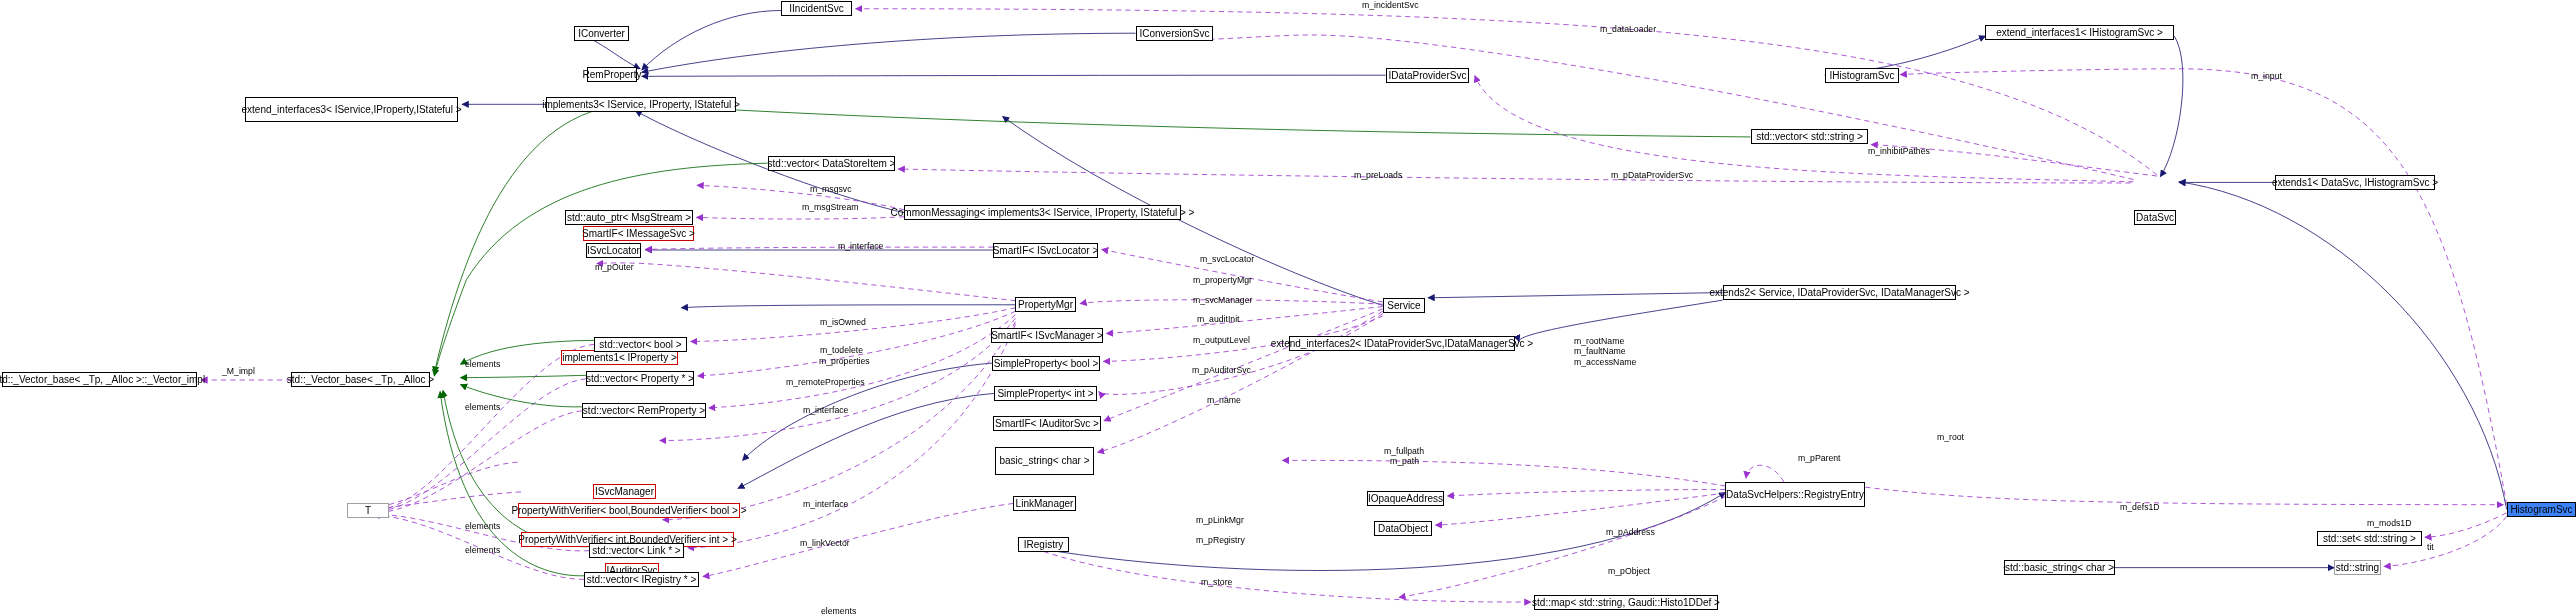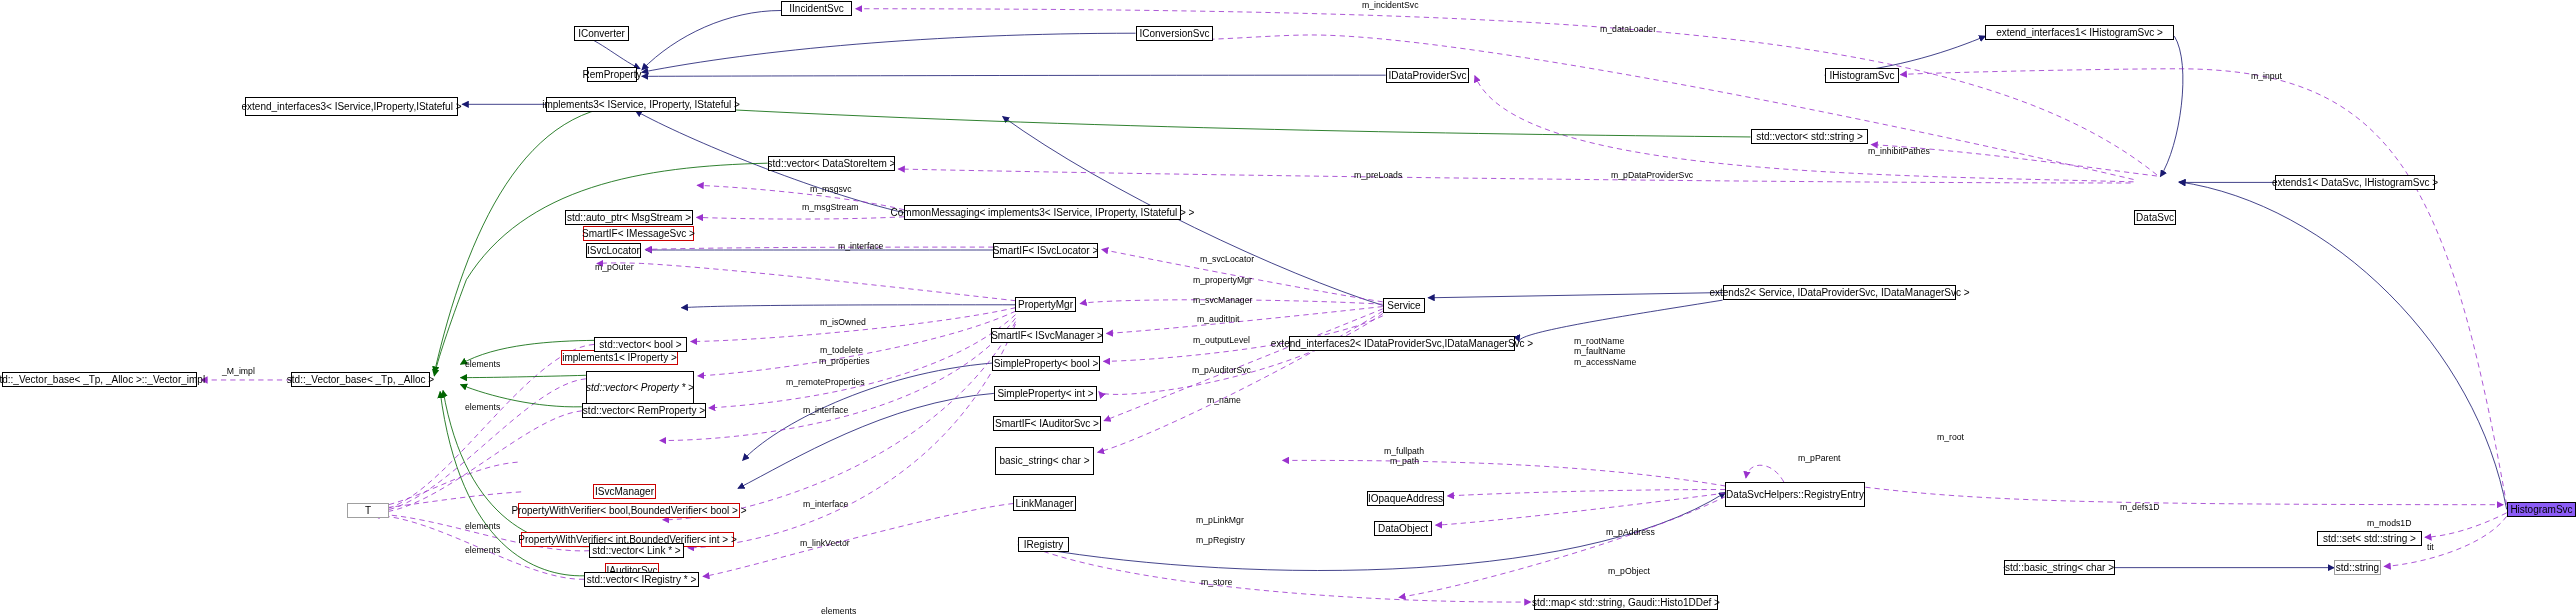--- a/index.html
+++ b/index.html
@@ -25,21 +25,21 @@
     line-height:1;
     display:flex;
     align-items:center;
     justify-content:center;
     white-space:nowrap;
     padding:0 20px;
     z-index:5;
   }
   .node.red{border-color:#cc0000;margin-top:48px;}
   .node.grey{border-color:#a0a0a0;}
-  .node.current{background:#8b5cf6;border-color:#000;}
+  .node.current{background:#3b82f6;border-color:#000;}
   .edge-label{
     position:absolute;
     font-size:8.7px;
     color:#000000;
     white-space:nowrap;
     background:transparent;
     z-index:4;
     line-height:1.05;
   }
 </style>
@@ -138,41 +138,41 @@
     </g>
   </svg>
 
 <div class="node" style="left: 781px; top: 1.2px; width: 71px; height: 15px;">IIncidentSvc</div>
     <div class="node" style="left: 574px; top: 26px; width: 55px; height: 15px;">IConverter</div>
     <div class="node" style="left: 1136px; top: 26px; width: 77px; height: 15px;">IConversionSvc</div>
     <div class="node" style="left: 1985px; top: 25px; width: 189px; height: 15px;">extend_interfaces1&lt; IHistogramSvc &gt;</div>
     <div class="node" style="left: 587px; top: 67px; width: 50px; height: 15px;">RemProperty</div>
     <div class="node" style="left: 1386px; top: 68px; width: 83px; height: 15px;">IDataProviderSvc</div>
     <div class="node" style="left: 1825px; top: 68px; width: 74px; height: 15px;">IHistogramSvc</div>
-    <div class="node" style="left: 245px; top: 97px; width: 213px; height: 19px;">extend_interfaces3&lt; IService,IProperty,IStateful &gt;</div>
+    <div class="node" style="left: 245px; top: 97px; width: 213px; height: 25px;">extend_interfaces3&lt; IService,IProperty,IStateful &gt;</div>
     <div class="node" style="left: 546px; top: 97px; width: 190px; height: 15px;">implements3&lt; IService, IProperty, IStateful &gt;</div>
     <div class="node" style="left: 1751px; top: 129px; width: 117px; height: 15px;">std::vector&lt; std::string &gt;</div>
     <div class="node" style="left: 2275px; top: 175px; width: 160px; height: 15px;">extends1&lt; DataSvc, IHistogramSvc &gt;</div>
     <div class="node" style="left: 768px; top: 156px; width: 127px; height: 15px;">std::vector&lt; DataStoreItem &gt;</div>
     <div class="node red" style="left: 583px; top: 178px; width: 111px; height: 15px;">SmartIF&lt; IMessageSvc &gt;</div>
     <div class="node" style="left: 565px; top: 210px; width: 128px; height: 15px;">std::auto_ptr&lt; MsgStream &gt;</div>
     <div class="node" style="left: 904px; top: 205px; width: 277px; height: 15px;">CommonMessaging&lt; implements3&lt; IService, IProperty, IStateful &gt; &gt;</div>
     <div class="node" style="left: 2134px; top: 175px; width: 41px; height: 15px; margin-top: 35px;">DataSvc</div>
     <div class="node" style="left: 586px; top: 243px; width: 55px; height: 15px;">ISvcLocator</div>
     <div class="node" style="left: 993px; top: 243px; width: 105px; height: 15px;">SmartIF&lt; ISvcLocator &gt;</div>
     <div class="node red" style="left: 561px; top: 302px; width: 117px; height: 15px;">implements1&lt; IProperty &gt;</div>
     <div class="node" style="left: 1015px; top: 297px; width: 61px; height: 15px;">PropertyMgr</div>
     <div class="node" style="left: 1723px; top: 285px; width: 233px; height: 15px;">extends2&lt; Service, IDataProviderSvc, IDataManagerSvc &gt;</div>
     <div class="node" style="left: 1383px; top: 298px; width: 42px; height: 15px;">Service</div>
     <div class="node" style="left: 594px; top: 337px; width: 93px; height: 15px;">std::vector&lt; bool &gt;</div>
     <div class="node" style="left: 991px; top: 328px; width: 112px; height: 15px;">SmartIF&lt; ISvcManager &gt;</div>
     <div class="node" style="left: 992px; top: 356px; width: 108px; height: 15px;">SimpleProperty&lt; bool &gt;</div>
     <div class="node" style="left: 2.3px; top: 372px; width: 195px; height: 15px;">std::_Vector_base&lt; _Tp, _Alloc &gt;::_Vector_impl</div>
     <div class="node" style="left: 291px; top: 372px; width: 139px; height: 15px;">std::_Vector_base&lt; _Tp, _Alloc &gt;</div>
-    <div class="node" style="left: 586px; top: 371px; width: 108px; height: 33px; font-style: italic;">std::vector&lt; Property * &gt;</div>
+    <div class="node" style="left: 586px; top: 371px; width: 108px; height: 15px;">std::vector&lt; Property * &gt;</div>
     <div class="node" style="left: 994px; top: 386px; width: 103px; height: 15px;">SimpleProperty&lt; int &gt;</div>
     <div class="node" style="left: 1289px; top: 336px; width: 226px; height: 15px;">extend_interfaces2&lt; IDataProviderSvc,IDataManagerSvc &gt;</div>
     <div class="node" style="left: 582px; top: 403px; width: 124px; height: 15px;">std::vector&lt; RemProperty &gt;</div>
     <div class="node" style="left: 993px; top: 416px; width: 108px; height: 15px;">SmartIF&lt; IAuditorSvc &gt;</div>
     <div class="node red" style="left: 593px; top: 436px; width: 63px; height: 15px;">ISvcManager</div>
     <div class="node" style="left: 995px; top: 447px; width: 99px; height: 28px;">basic_string&lt; char &gt;</div>
     <div class="node red" style="left: 518px; top: 455px; width: 222px; height: 15px;">PropertyWithVerifier&lt; bool,BoundedVerifier&lt; bool &gt; &gt;</div>
     <div class="node red" style="left: 521px; top: 484px; width: 213px; height: 15px;">PropertyWithVerifier&lt; int,BoundedVerifier&lt; int &gt; &gt;</div>
     <div class="node grey" style="left: 347px; top: 503px; width: 21px; height: 15px;">T</div>
     <div class="node red" style="left: 605px; top: 515px; width: 54px; height: 15px;">IAuditorSvc</div>

